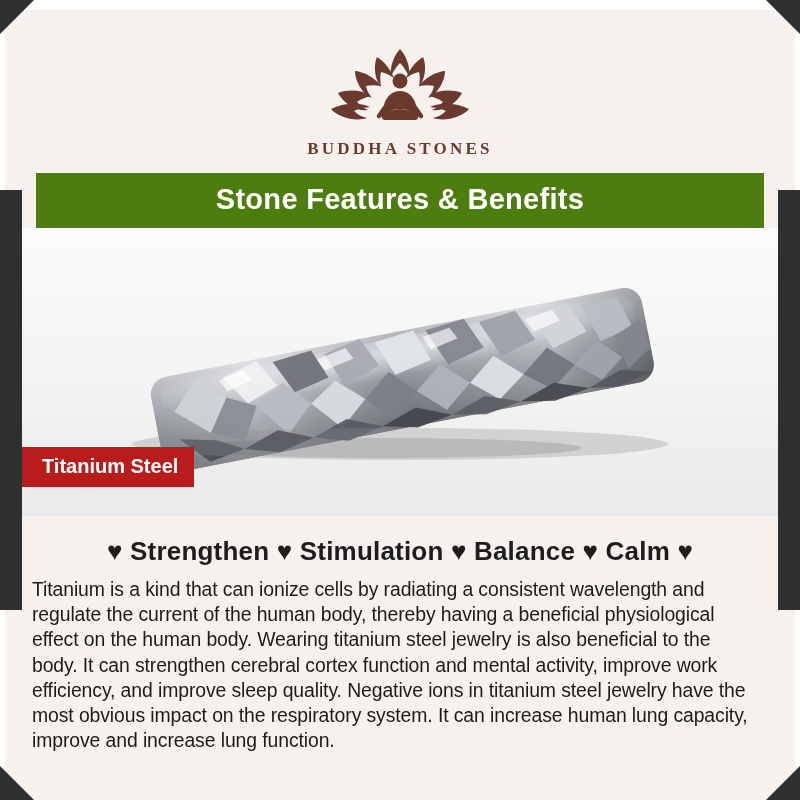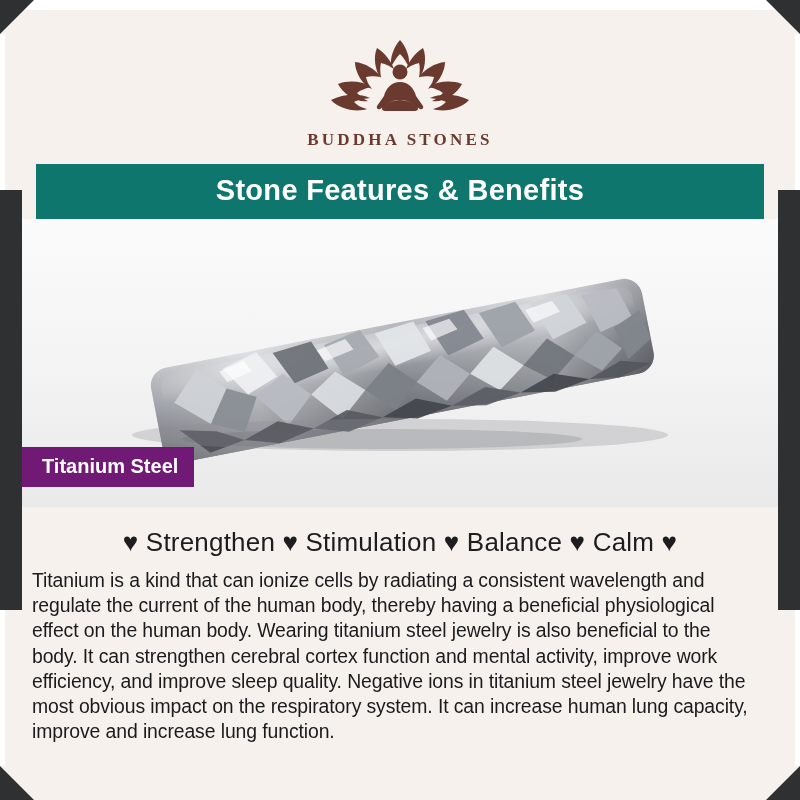--- a/index.html
+++ b/index.html
@@ -91,21 +91,21 @@
   .edge-right {
     position: absolute;
     right: 0; top: 34px; bottom: 34px; width: 5px;
     background: #ffffff;
     z-index: 3;
   }
 
   
   .header {
     position: relative;
-    padding-top: 24px;
+    padding-top: 33px;
     text-align: center;
     z-index: 2;
   }
   .logo-mark {
     width: 190px;
     height: 92px;
     margin: 0 auto;
     display: block;
   }
   .brand-name {
@@ -114,21 +114,21 @@
     letter-spacing: 3.2px;
     color: #6a3a2f;
     font-weight: bold;
     font-family: "Liberation Serif", serif;
   }
 
   
   .title-bar {
     position: relative;
     margin: 14px 36px 0 36px;
-    background: #0f766e;
+    background: #4d7c0f;
     color: #ffffff;
     text-align: center;
     font-size: 29px;
     font-weight: bold;
     letter-spacing: 0.3px;
     padding: 10px 0 12px 0;
     z-index: 6;
   }
 
   
@@ -143,34 +143,34 @@
   .hero-inner {
     position: absolute;
     inset: 0;
   }
 
   
   .stone-label {
     position: absolute;
     left: 22px;
     top: 447px;
-    background: #701a75;
+    background: #b91c1c;
     color: #ffffff;
     font-size: 20px;
     font-weight: bold;
     padding: 8px 16px 9px 20px;
     z-index: 7;
   }
 
   
   .benefits {
     margin: 20px 30px 0 30px;
     text-align: center;
     font-size: 26px;
-    font-weight: normal;
+    font-weight: bold;
     color: #1d1d1f;
     letter-spacing: 0.2px;
     position: relative;
     z-index: 2;
   }
 
   .body-copy {
     margin: 10px 46px 0 32px;
     font-size: 19.4px;
     line-height: 1.30;

